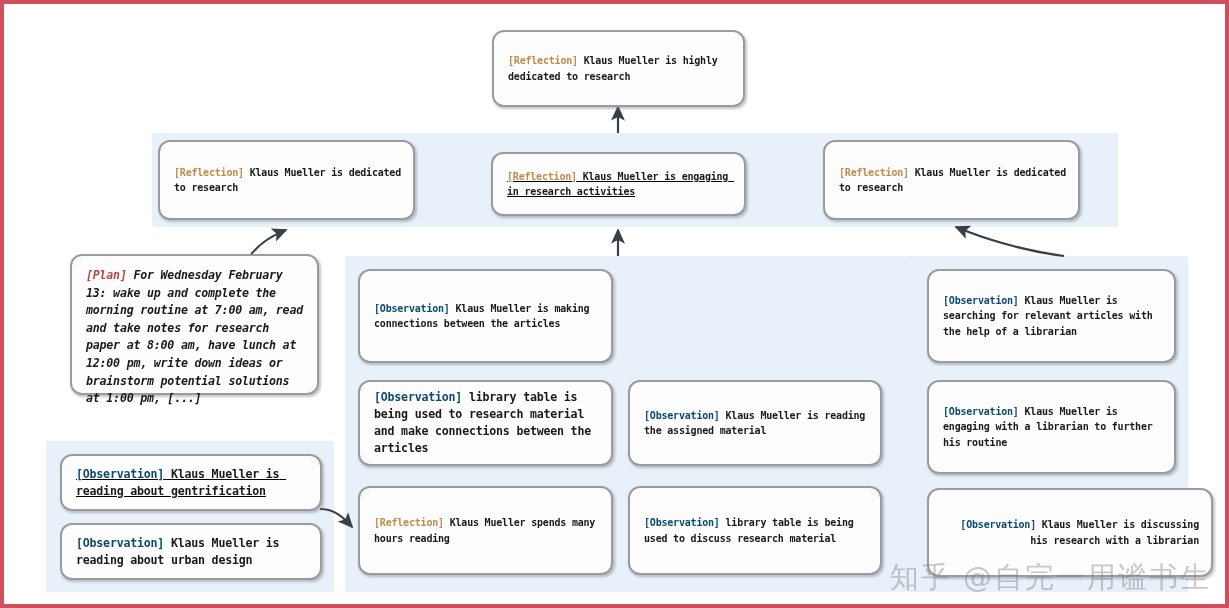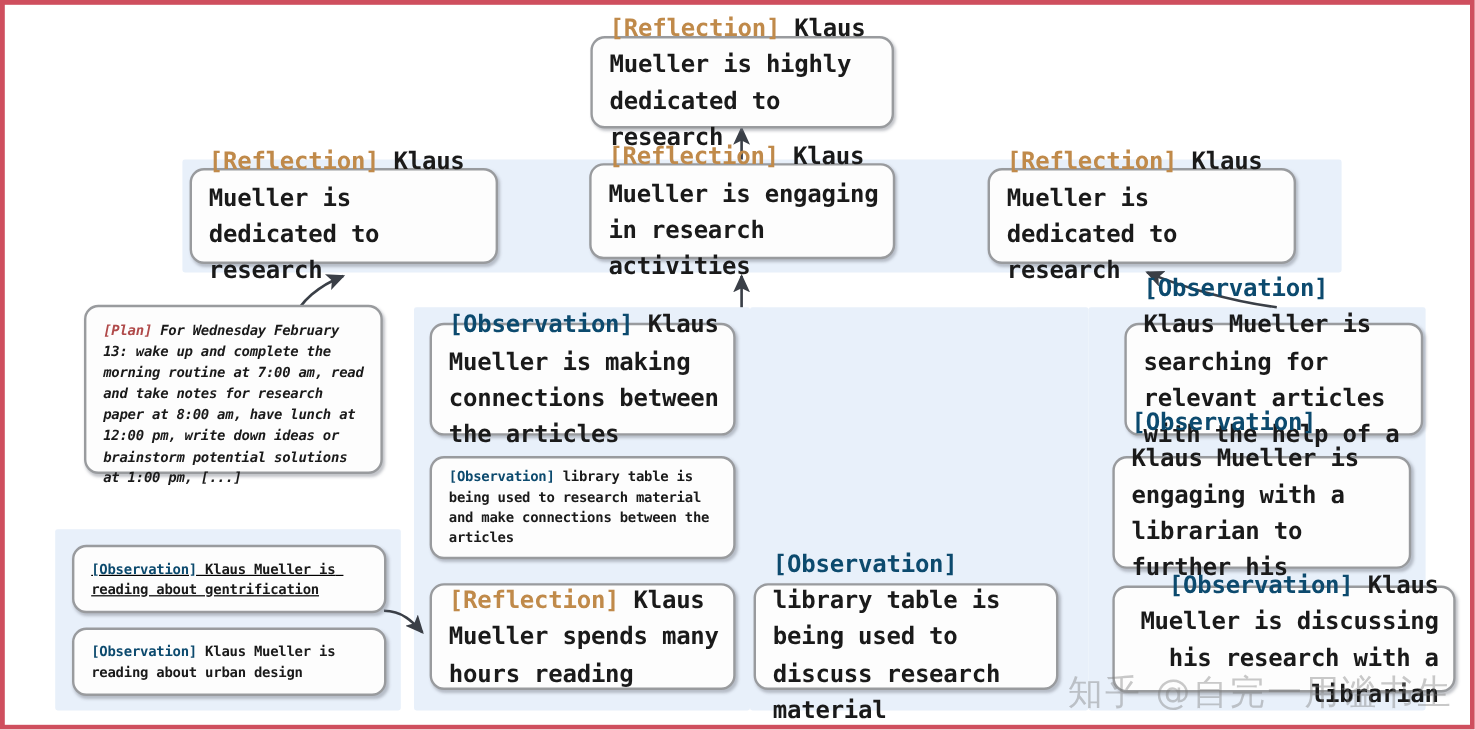--- a/index.html
+++ b/index.html
@@ -37,21 +37,21 @@
     border-radius: 12px;
     box-sizing: border-box;
     box-shadow: 1.5px 2px 2.5px rgba(120,125,135,0.45);
     display: flex;
     align-items: center;
     padding: 8px 12px 8px 14px;
   }
   .node .txt {
     font-family: "DejaVu Sans Mono", "Liberation Mono", monospace;
     font-weight: bold;
-    font-size: 20px;
+    font-size: 10px;
     line-height: 1.52;
     color: #1a1a1a;
     letter-spacing: -0.2px;
     white-space: pre-wrap;
   }
   .node.small .txt {
     font-size: 11.6px;
     line-height: 1.45;
   }
   .tag-reflection { color: #c08a4a; font-weight: bold; }
@@ -101,21 +101,21 @@
   </svg>
 
   <div class="node" style="left:488px; top:26px; width:253px; height:77px;">
     <div class="txt"><span class="tag-reflection">[Reflection]</span><span> Klaus Mueller is highly dedicated to research</span></div>
   </div>
 
   <div class="node" style="left:154px; top:136px; width:257px; height:80px;">
     <div class="txt"><span class="tag-reflection">[Reflection]</span><span> Klaus Mueller is dedicated to research</span></div>
   </div>
 
-  <div class="node" style="left:487px; top:132px; width:255px; height:80px;">
+  <div class="node" style="left:487px; top:148px; width:255px; height:64px;text-decoration:underline;">
     <div class="txt"><span class="tag-reflection">[Reflection]</span><span> Klaus Mueller is engaging in research activities</span></div>
   </div>
 
   <div class="node" style="left:819px; top:136px; width:257px; height:80px;">
     <div class="txt"><span class="tag-reflection">[Reflection]</span><span> Klaus Mueller is dedicated to research</span></div>
   </div>
 
   <div class="node plan" style="left:66px; top:250px; width:249px; height:141px; padding-top:11px;font-style:italic;">
     <div class="txt"><span class="tag-plan">[Plan]</span><span> For Wednesday February 13: wake up and complete the morning routine at 7:00 am, read and take notes for research paper at 8:00 am, have lunch at 12:00 pm, write down ideas or brainstorm potential solutions at 1:00 pm, [...]</span></div>
   </div>
@@ -134,26 +134,29 @@
 
   <div class="node small" style="left:354px; top:376px; width:255px; height:86px;">
     <div class="txt"><span class="tag-observation">[Observation]</span><span> library table is being used to research material and make connections between the articles</span></div>
   </div>
 
   <div class="node" style="left:354px; top:482px; width:255px; height:89px;">
     <div class="txt"><span class="tag-reflection">[Reflection]</span><span> Klaus Mueller spends many hours reading</span></div>
   </div>
 
 
+  <div class="node" style="left:624px; top:376px; width:254px; height:86px;">
+    <div class="txt"><span class="tag-observation">[Observation]</span><span> Klaus Mueller is reading the assigned material</span></div>
+  </div>
 
   <div class="node" style="left:624px; top:482px; width:254px; height:89px;">
     <div class="txt"><span class="tag-observation">[Observation]</span><span> library table is being used to discuss research material</span></div>
   </div>
 
-  <div class="node" style="left:923px; top:265px; width:249px; height:94px;margin-left:10px;">
+  <div class="node" style="left:923px; top:265px; width:249px; height:94px;">
     <div class="txt"><span class="tag-observation">[Observation]</span><span> Klaus Mueller is searching for relevant articles with the help of a librarian</span></div>
   </div>
 
   <div class="node" style="left:923px; top:376px; width:249px; height:94px;">
     <div class="txt"><span class="tag-observation">[Observation]</span><span> Klaus Mueller is engaging with a librarian to further his routine</span></div>
   </div>
 
   <div class="node" style="left:923px; top:484px; width:286px; height:89px;text-align:right;">
     <div class="txt"><span class="tag-observation">[Observation]</span><span> Klaus Mueller is discussing his research with a librarian</span></div>
   </div>

